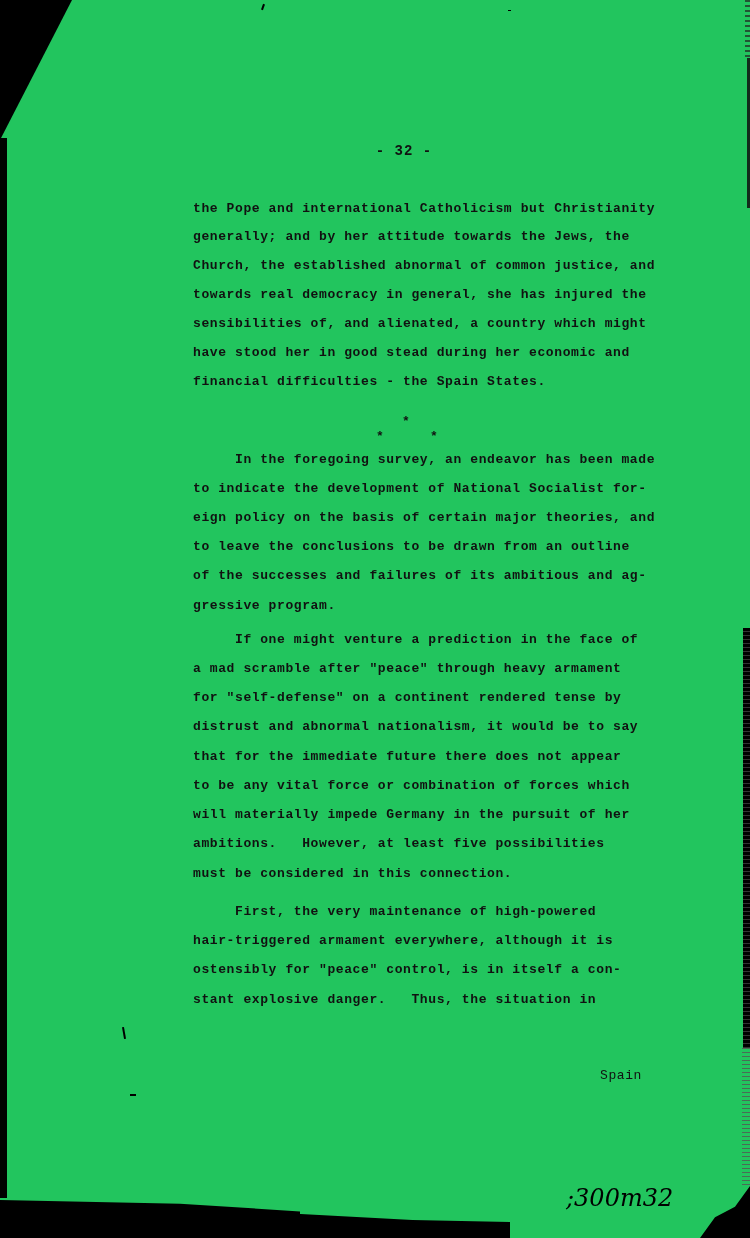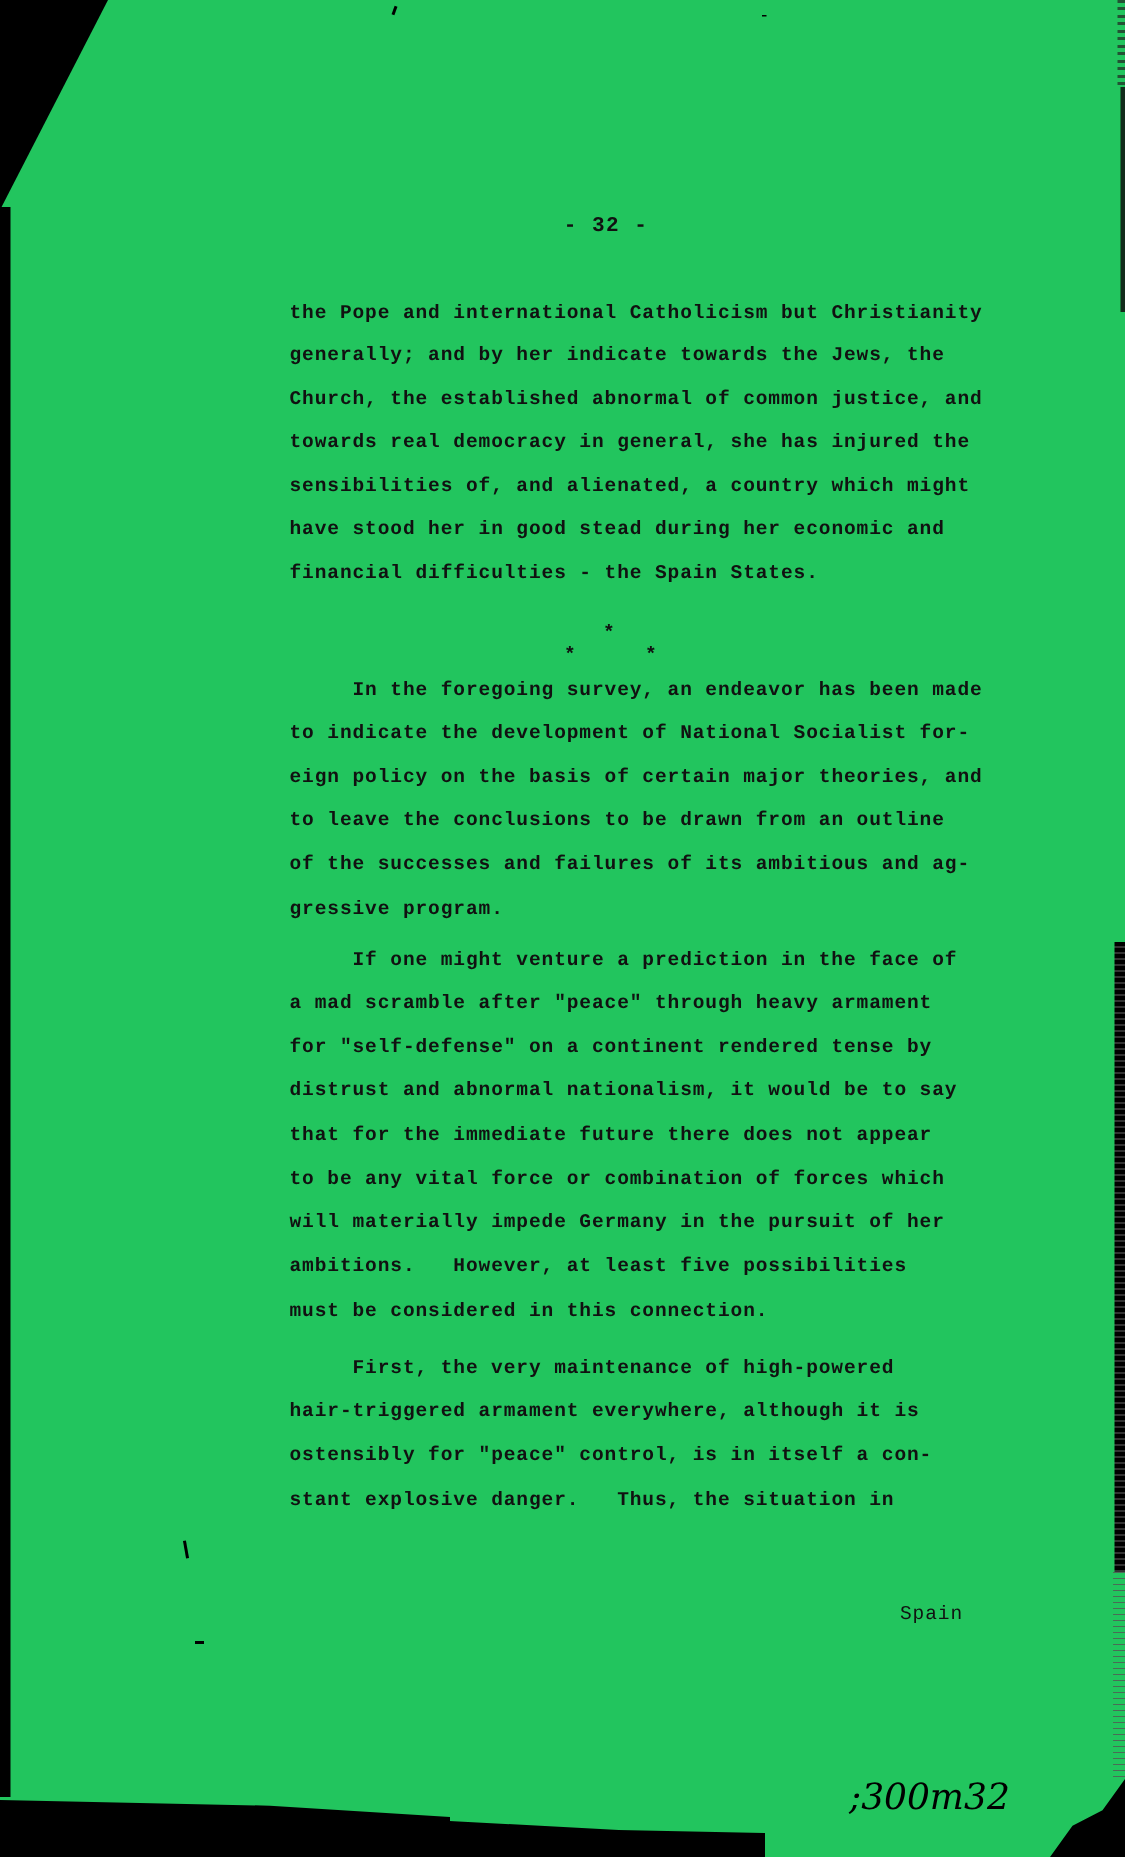--- a/index.html
+++ b/index.html
@@ -158,21 +158,21 @@
 
   <div class="stray-mark" style="left:262px;top:4px;width:2px;height:6px;transform:rotate(20deg);"></div>
   <div class="stray-mark" style="left:508px;top:10px;width:3px;height:1px;"></div>
   <div class="stray-mark" style="left:123px;top:1027px;width:2px;height:12px;transform:rotate(-10deg);"></div>
   <div class="stray-mark" style="left:130px;top:1094px;width:6px;height:2px;"></div>
 
   <div class="page-number">- 32 -</div>
 
   <div class="text-block" style="top:0;">
     <div class="line" style="top:201px;">the Pope and international Catholicism but Christianity</div>
-    <div class="line" style="top:229px;">generally; and by her indicate towards the Jews, the</div>
+    <div class="line" style="top:229px;">generally; and by her attitude towards the Jews, the</div>
     <div class="line" style="top:258px;">Church, the established abnormal of common justice, and</div>
     <div class="line" style="top:287px;text-align:center;">towards real democracy in general, she has injured the</div>
     <div class="line" style="top:316px;">sensibilities of, and alienated, a country which might</div>
     <div class="line" style="top:345px;">have stood her in good stead during her economic and</div>
     <div class="line" style="top:374px;">financial difficulties - the Spain States.</div>
   </div>
 
   <div class="separator sep-1">*</div>
   <div class="separator sep-2">*</div>
   <div class="separator sep-3">*</div>

